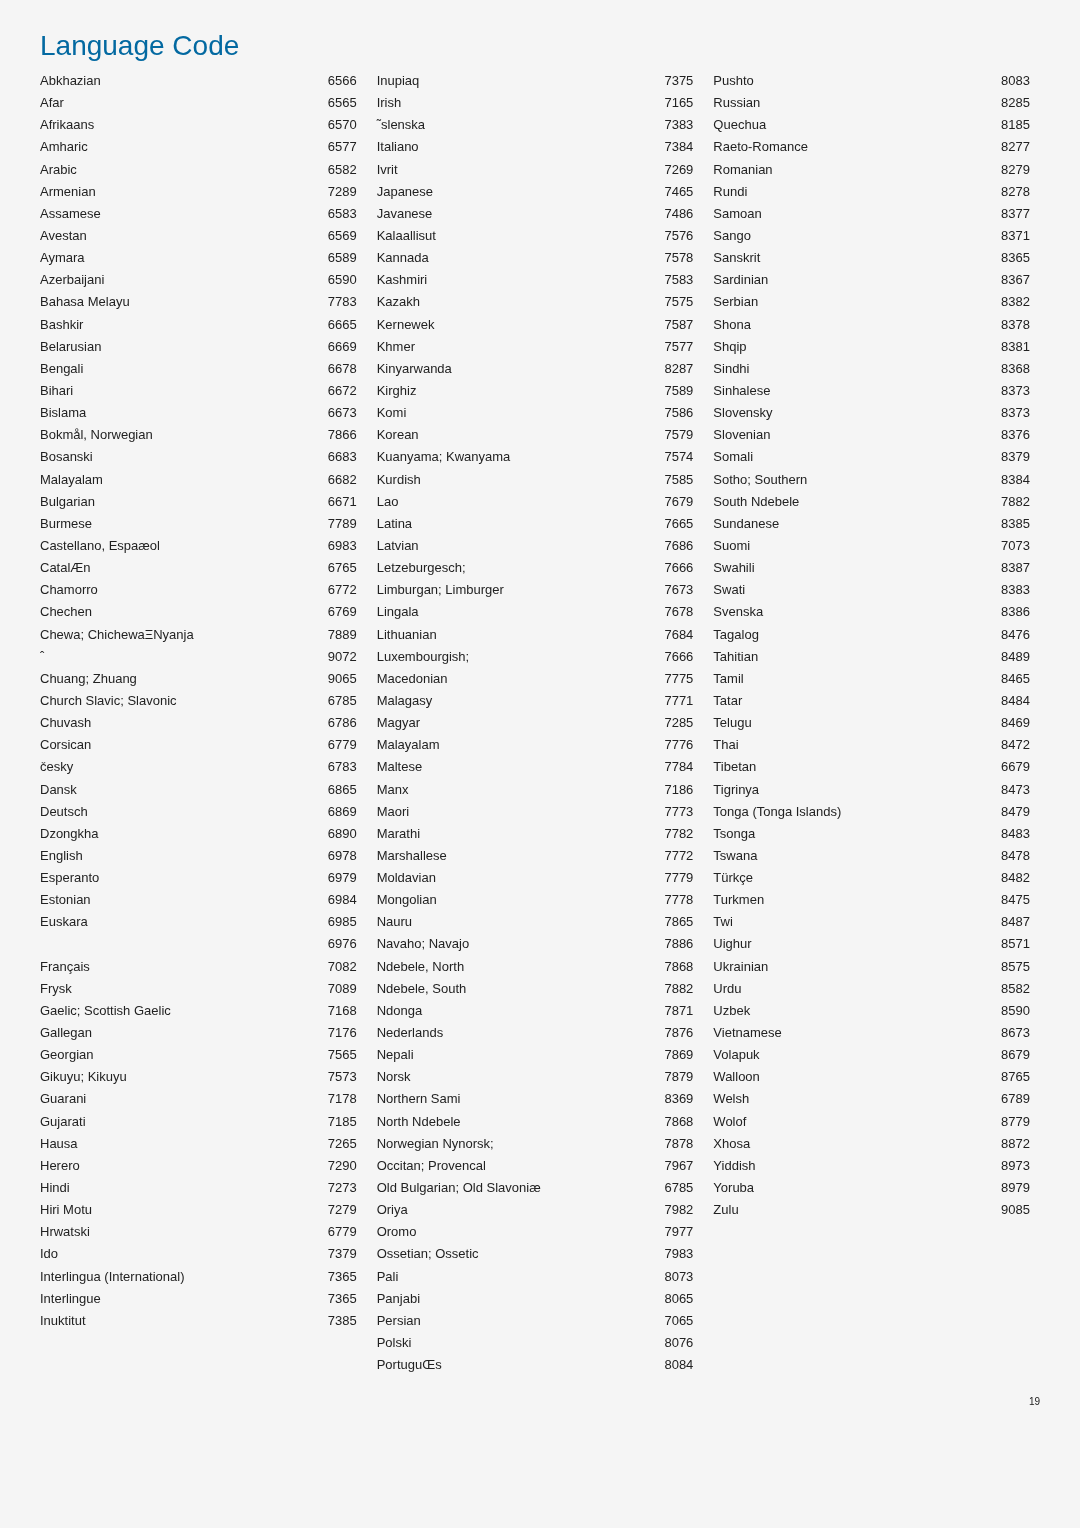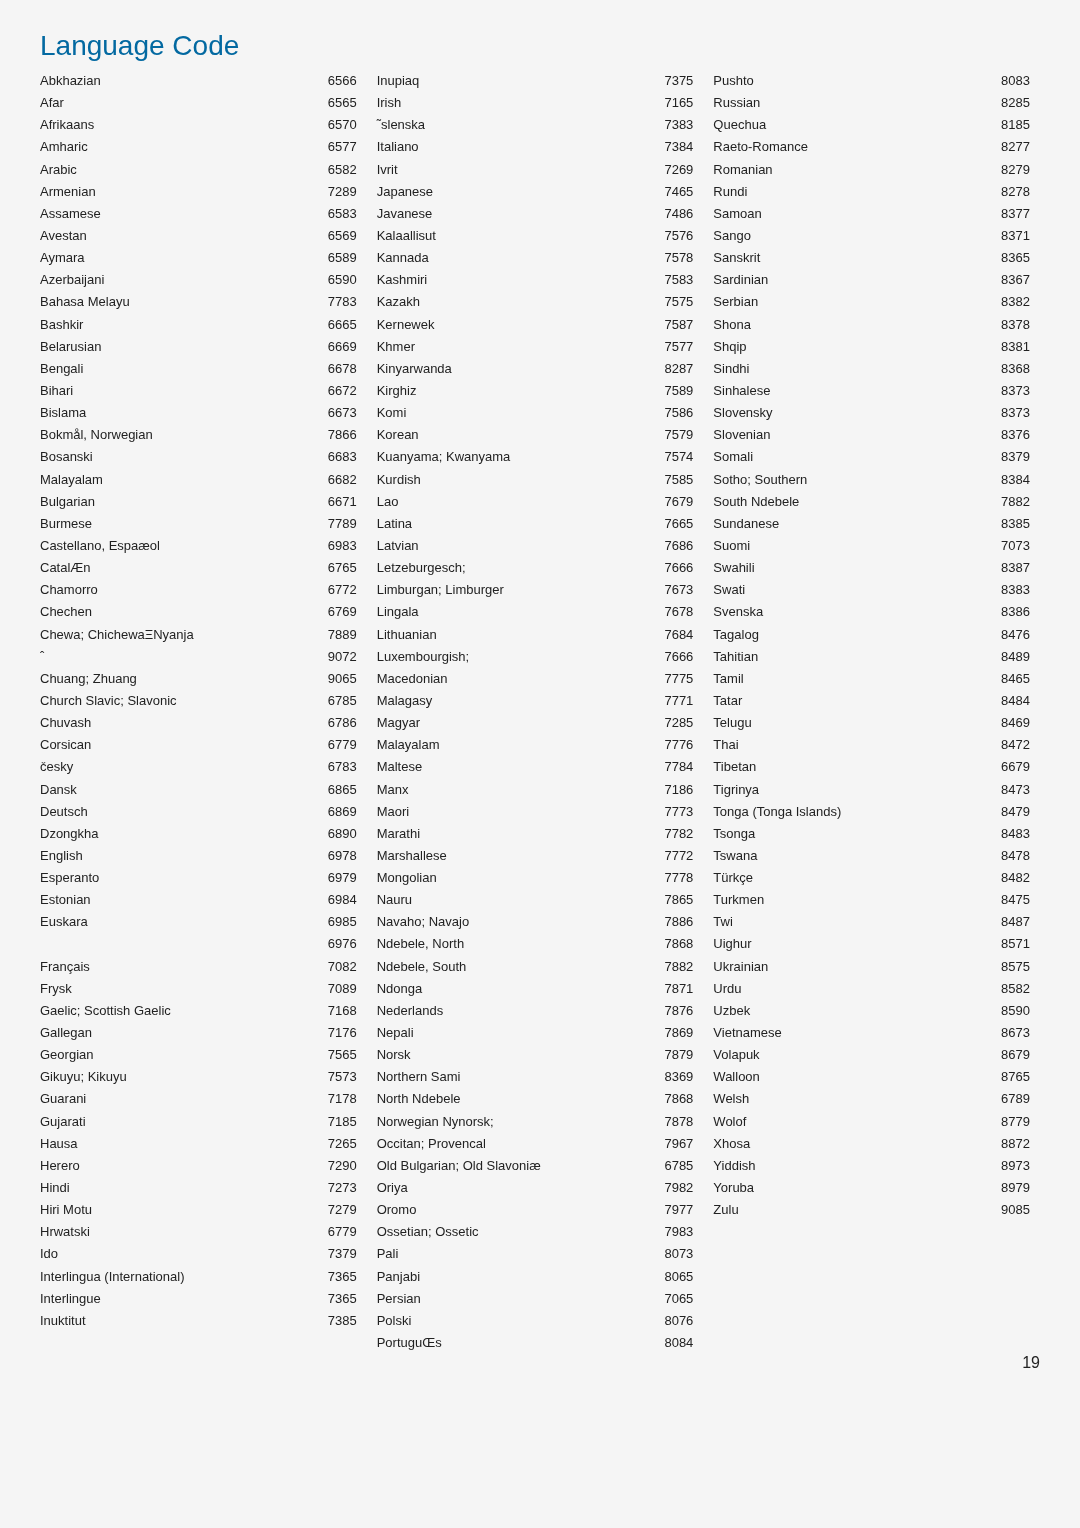--- a/index.html
+++ b/index.html
@@ -35,21 +35,22 @@
     .lang-name {
       flex: 1;
       padding-right: 6px;
     }
     .lang-code {
       text-align: right;
       min-width: 38px;
     }
     .page-number {
       text-align: right;
-      font-size: 16px;
+      font-size: 10px;
+      margin-top: 20px;
     }
   </style>
 </head>
 <body>
 
 <h1>Language Code</h1>
 
 <div class="columns-wrapper">
 <div class="column">
       <div class="entry">
@@ -420,20 +421,24 @@
       </div>
       <div class="entry">
         <span class="lang-name">Marathi</span>
         <span class="lang-code">7782</span>
       </div>
       <div class="entry">
         <span class="lang-name">Marshallese</span>
         <span class="lang-code">7772</span>
       </div>
       <div class="entry">
+        <span class="lang-name">Moldavian</span>
+        <span class="lang-code">7779</span>
+      </div>
+      <div class="entry">
         <span class="lang-name">Mongolian</span>
         <span class="lang-code">7778</span>
       </div>
       <div class="entry">
         <span class="lang-name">Nauru</span>
         <span class="lang-code">7865</span>
       </div>
       <div class="entry">
         <span class="lang-name">Navaho; Navajo</span>
         <span class="lang-code">7886</span>

